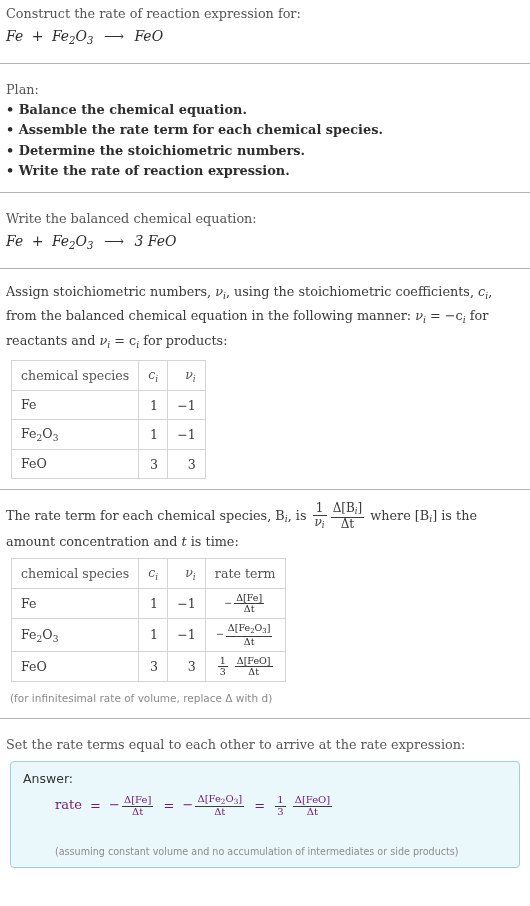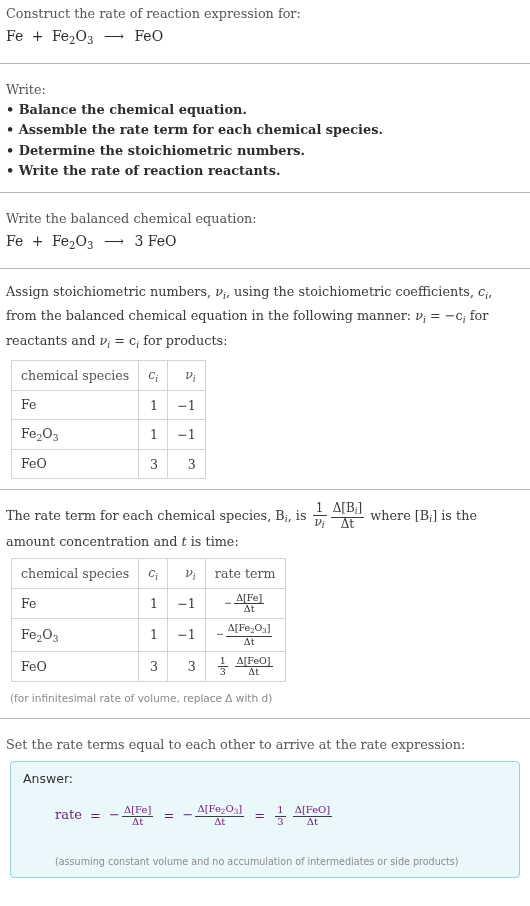--- a/index.html
+++ b/index.html
@@ -23,20 +23,21 @@
     background:#b4b4b4;
     margin:10px 0 12px 0;
     width:530px;
     margin-left:-6px;
   }
   .eqline{
     font-size:14px;
     color:#2d2d2d;
     line-height:24px;
     white-space:nowrap;
+    font-style:italic;
   }
   .bullet{
     font-size:12.9px;
     color:#2d2d2d;
     line-height:20.5px;
     white-space:nowrap;
     font-weight:bold;
   }
   .para{
     font-size:12.8px;
@@ -98,21 +99,21 @@
     margin:6px 4px 8px 4px;
     border:1px solid #9ecfe0;
     background:#eaf7fb;
     border-radius:4px;
     padding:9px 12px 10px 12px;
   }
   .answer .lbl{
     font-family:"DejaVu Sans","Liberation Sans",sans-serif;
     font-size:12.5px;
     color:#333;
-    margin-bottom:18px;
+    margin-bottom:8px;
   }
   .answer .expr{
     font-size:13px;
     color:#701a75;
     padding-left:32px;
     white-space:nowrap;
     line-height:1.1;
   }
   .answer .expr .frac{font-size:10px;}
   .answer .assume{
@@ -137,25 +138,25 @@
       <span>Fe</span>
       <span class="op">+</span>
       <span><span>Fe</span><sub>2</sub><span>O</span><sub>3</sub></span>
       <span class="arrow">⟶</span>
       <span>FeO</span>
     </div>
     <div class="hr"></div>
   </div>
 
   <div class="sec">
-    <div class="prompt">Write:</div>
+    <div class="prompt">Plan:</div>
     <div class="bullet">• Balance the chemical equation.</div>
     <div class="bullet">• Assemble the rate term for each chemical species.</div>
     <div class="bullet">• Determine the stoichiometric numbers.</div>
-    <div class="bullet">• Write the rate of reaction reactants.</div>
+    <div class="bullet">• Write the rate of reaction expression.</div>
     <div class="hr"></div>
   </div>
 
   <div class="sec">
     <div class="prompt">Write the balanced chemical equation:</div>
     <div class="eqline">
       <span>Fe</span>
       <span class="op">+</span>
       <span><span>Fe</span><sub>2</sub><span>O</span><sub>3</sub></span>
       <span class="arrow">⟶</span>

